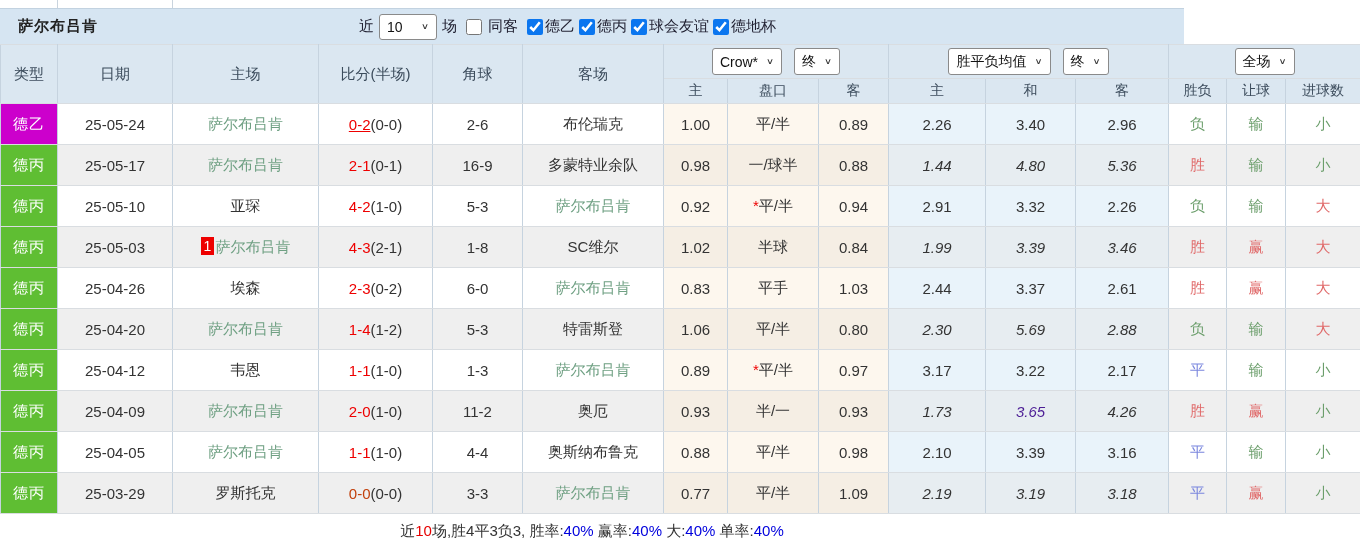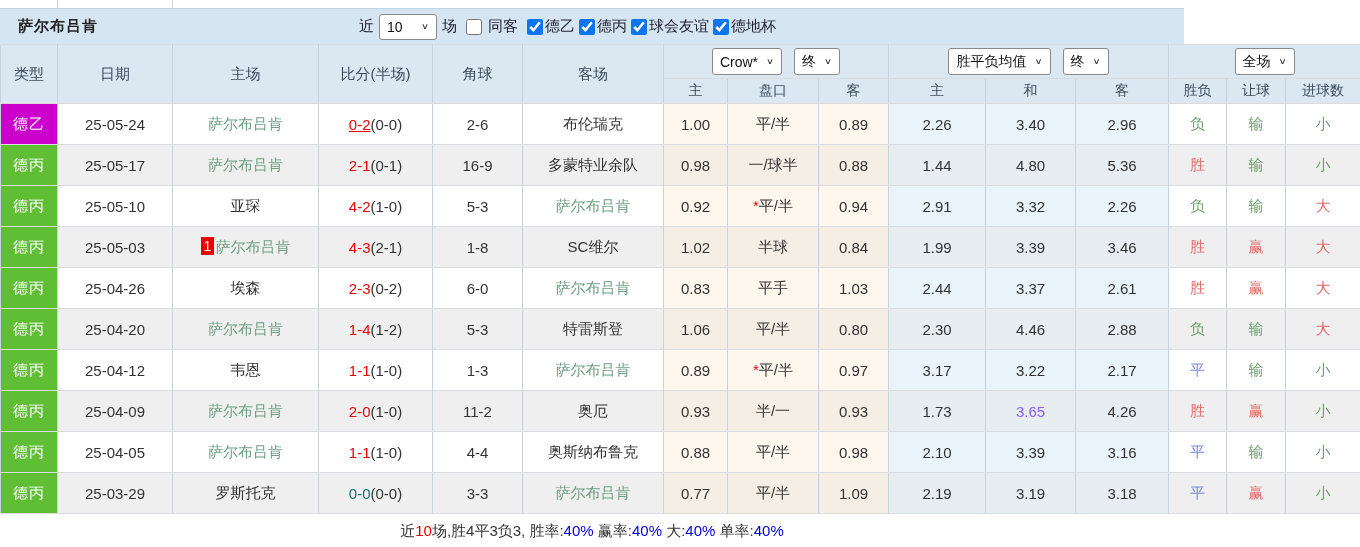--- a/index.html
+++ b/index.html
@@ -48,21 +48,21 @@
   thead th.main { font-size:15px; }
   .selwrap { display:flex; align-items:center; justify-content:center; gap:12px; }
 
   tbody tr { height:41px; background:#fff; }
   tbody tr.even { background:#efefef; }
   tbody td { font-size:15px; color:#333; }
   tbody td.type { color:#fff; font-size:15px; letter-spacing:1px; }
   tbody td.ah { background:#fdf7ee;text-align:center; }
   tbody tr.even td.ah { background:#f5eee4; }
   tbody td.eu { background:#e9f3fa; }
-  tbody tr.even td.eu { background:#e7edf1; }
+  tbody tr.even td.eu { background:#e7edf1;font-style:italic; }
   .badge1 {
     display:inline-block; color:#fff; font-size:14px; line-height:18px;
     padding:0 3px; margin-right:1px; vertical-align:1px;
   }
 
   
   .summary { height:34px; display:flex; align-items:center; justify-content:center; font-size:15px; background:#fff; }
 </style>
 </head>
 <body>
@@ -267,21 +267,21 @@
           <td class="type" style="background: rgb(95, 190, 51);">德丙</td>
           <td>25-04-20</td>
           <td><span style="color: rgb(111, 160, 131);">萨尔布吕肯</span></td>
           <td><span style="color: rgb(238, 0, 0);">1-4</span><span>(1-2)</span></td>
           <td>5-3</td>
           <td><span>特雷斯登</span></td>
           <td class="ah">1.06</td>
           <td class="ah">平/半</td>
           <td class="ah">0.80</td>
           <td class="eu">2.30</td>
-          <td class="eu">4.46</td>
+          <td class="eu">5.69</td>
           <td class="eu">2.88</td>
           <td class="res" style="color: rgb(107, 158, 107);">负</td>
           <td class="res" style="color: rgb(107, 158, 107);">输</td>
           <td class="res" style="color: rgb(224, 106, 106);">大</td>
         </tr>
         <tr>
           <td class="type" style="background: rgb(95, 190, 51);">德丙</td>
           <td>25-04-12</td>
           <td><span>韦恩</span></td>
           <td><span style="color: rgb(238, 0, 0);">1-1</span><span>(1-0)</span></td>
@@ -301,21 +301,21 @@
           <td class="type" style="background: rgb(95, 190, 51);">德丙</td>
           <td>25-04-09</td>
           <td><span style="color: rgb(111, 160, 131);">萨尔布吕肯</span></td>
           <td><span style="color: rgb(238, 0, 0);">2-0</span><span>(1-0)</span></td>
           <td>11-2</td>
           <td><span>奥厄</span></td>
           <td class="ah">0.93</td>
           <td class="ah">半/一</td>
           <td class="ah">0.93</td>
           <td class="eu">1.73</td>
-          <td class="eu" style="color: #8b5cf6;">3.65</td>
+          <td class="eu" style="color: #4c1d95;">3.65</td>
           <td class="eu">4.26</td>
           <td class="res" style="color: rgb(224, 106, 106);">胜</td>
           <td class="res" style="color: rgb(224, 106, 106);">赢</td>
           <td class="res" style="color: rgb(107, 158, 107);">小</td>
         </tr>
         <tr>
           <td class="type" style="background: rgb(95, 190, 51);">德丙</td>
           <td>25-04-05</td>
           <td><span style="color: rgb(111, 160, 131);">萨尔布吕肯</span></td>
           <td><span style="color: rgb(238, 0, 0);">1-1</span><span>(1-0)</span></td>
@@ -328,21 +328,21 @@
           <td class="eu">3.39</td>
           <td class="eu">3.16</td>
           <td class="res" style="color: rgb(123, 135, 222);">平</td>
           <td class="res" style="color: rgb(107, 158, 107);">输</td>
           <td class="res" style="color: rgb(107, 158, 107);">小</td>
         </tr>
         <tr class="even">
           <td class="type" style="background: rgb(95, 190, 51);">德丙</td>
           <td>25-03-29</td>
           <td><span>罗斯托克</span></td>
-          <td><span style="color: #0f766e;">0-0</span><span>(0-0)</span></td>
+          <td><span style="color: #c2410c;">0-0</span><span>(0-0)</span></td>
           <td>3-3</td>
           <td><span style="color: rgb(111, 160, 131);">萨尔布吕肯</span></td>
           <td class="ah">0.77</td>
           <td class="ah">平/半</td>
           <td class="ah">1.09</td>
           <td class="eu">2.19</td>
           <td class="eu">3.19</td>
           <td class="eu">3.18</td>
           <td class="res" style="color: rgb(123, 135, 222);">平</td>
           <td class="res" style="color: rgb(224, 106, 106);">赢</td>

